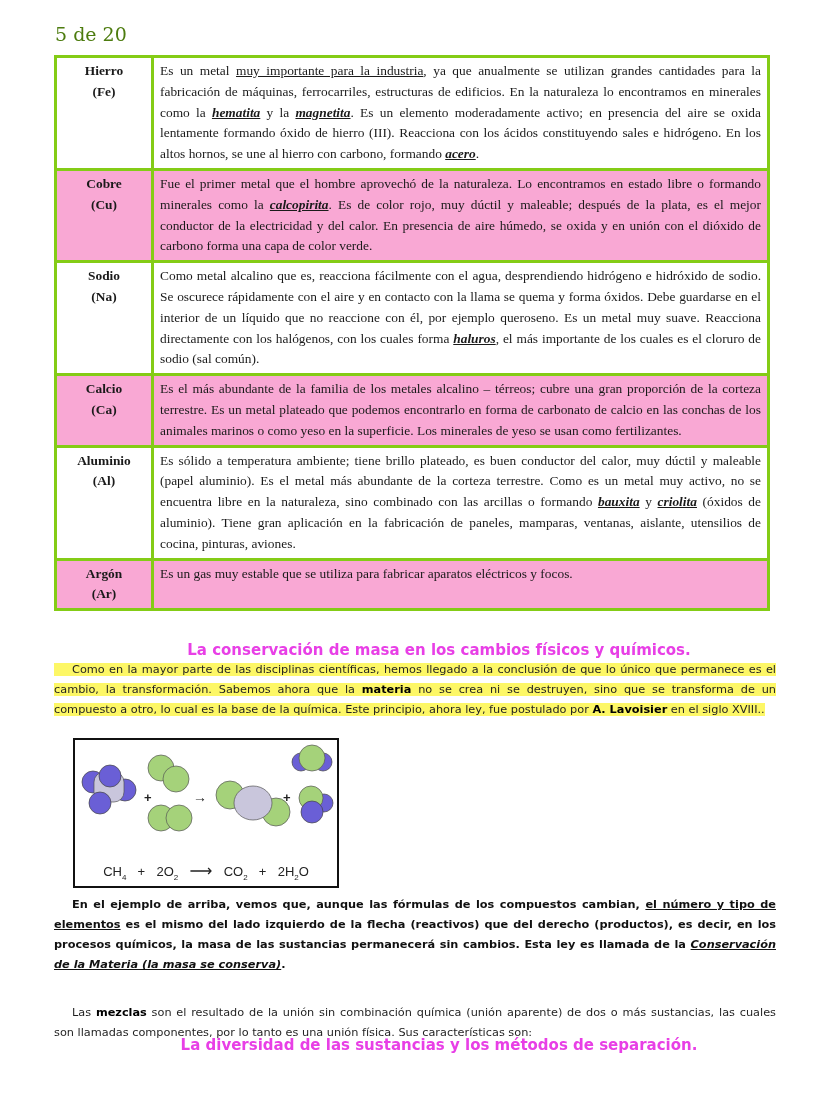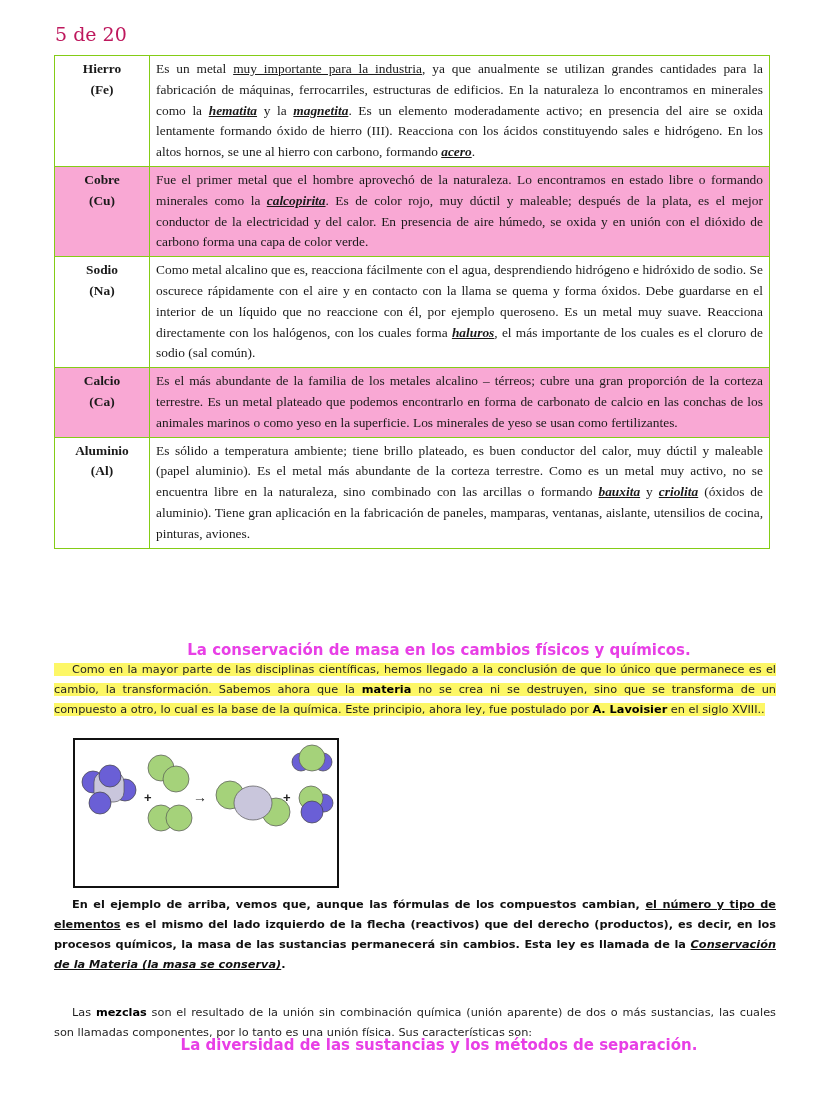--- a/index.html
+++ b/index.html
@@ -1,27 +1,27 @@
 <!DOCTYPE html>
 <html><head>
 <meta charset="utf-8">
 <style>
   html, body { margin: 0; padding: 0; background: #ffffff; }
   body { width: 828px; height: 1103px; position: relative; overflow: hidden; color: #1a1a1a; }
   .page-num {
     position: absolute; left: 55px; top: 23px;
-    font-family: "DejaVu Serif", serif; font-size: 19px; color: #be185d;
+    font-family: "DejaVu Serif", serif; font-size: 19px; color: #4d7c0f;
   }
   table.elements {
     position: absolute; left: 54px; top: 55px; width: 716px;
     border-collapse: collapse;
     font-family: "Liberation Serif", serif; font-size: 13.4px; line-height: 20.8px;
   }
   table.elements td {
-    border: 1px solid #84cc16; vertical-align: top; padding: 3px 6px 3px 6px;
+    border: 3px solid #84cc16; vertical-align: top; padding: 3px 6px 3px 6px;
   }
   table.elements td.name {
     width: 82px; text-align: center; font-weight: bold; padding-top: 3px;
   }
   table.elements td.desc { text-align: justify; margin-top: 8px; }
   tr.hl td { background: #f9a8d4; }
   .u { text-decoration: underline; }
   .ubi { text-decoration: underline; font-weight: bold; font-style: italic; }
 
   .h2 {
@@ -88,20 +88,27 @@
         </td>
         <td class="desc"><span>Es el más abundante de la familia de los metales alcalino – térreos; cubre una gran proporción de la corteza terrestre. Es un metal plateado que podemos encontrarlo en forma de carbonato de calcio en las conchas de los animales marinos o como yeso en la superficie. Los minerales de yeso se usan como fertilizantes.</span></td>
       </tr>
       <tr>
         <td class="name">
           <div>Aluminio</div>
           <div>(Al)</div>
         </td>
         <td class="desc"><span>Es sólido a temperatura ambiente; tiene brillo plateado, es buen conductor del calor, muy dúctil y maleable (papel aluminio). Es el metal más abundante de la corteza terrestre. Como es un metal muy activo, no se encuentra libre en la naturaleza, sino combinado con las arcillas o formando </span><span class="ubi">bauxita</span><span> y </span><span class="ubi">criolita</span><span> (óxidos de aluminio). Tiene gran aplicación en la fabricación de paneles, mamparas, ventanas, aislante, utensilios de cocina, pinturas, aviones.</span></td>
       </tr>
+      <tr class="hl">
+        <td class="name">
+          <div>Argón</div>
+          <div>(Ar)</div>
+        </td>
+        <td class="desc"><span>Es un gas muy estable que se utiliza para fabricar aparatos eléctricos y focos.</span></td>
+      </tr>
     </tbody>
 </table>
 
 <div class="h2" style="top:641px;">La conservación de masa en los cambios físicos y químicos.</div>
 
 <div class="para" style="top:660px;">
   <span class="hlbg" id="cons-intro"><span class="indent"></span><span>Como en la mayor parte de las disciplinas científicas, hemos llegado a la conclusión de que lo único que permanece es el cambio, la transformación. Sabemos ahora que la </span><span style="font-weight: bold; color: rgb(0, 0, 0);">materia</span><span> no se crea ni se destruyen, sino que se transforma de un compuesto a otro, lo cual es la base de la química. Este principio, ahora ley, fue postulado por </span><span style="font-weight: bold; color: rgb(0, 0, 0);">A. Lavoisier</span><span> en el siglo XVIII..</span></span>
 </div>
 
 <div class="figure">
@@ -140,19 +147,28 @@
       <circle cx="248" cy="22" r="9" fill="#6a5fd6" stroke="#444" stroke-width="0.7"></circle>
       <circle cx="237" cy="18" r="13" fill="#a5d27a" stroke="#555" stroke-width="0.7"></circle>
     </g>
 
     <g>
       <circle cx="249" cy="63" r="9" fill="#6a5fd6" stroke="#444" stroke-width="0.7"></circle>
       <circle cx="236" cy="58" r="12" fill="#a5d27a" stroke="#555" stroke-width="0.7"></circle>
       <circle cx="237" cy="72" r="11" fill="#6a5fd6" stroke="#444" stroke-width="0.7"></circle>
     </g>
   </svg>
+  <div class="equation">
+    <span>CH</span><sub>4</sub>
+    &nbsp;<span>+</span>&nbsp;
+    <span>2O</span><sub>2</sub>
+    &nbsp;<span style="font-size:16px;">⟶</span>&nbsp;
+    <span>CO</span><sub>2</sub>
+    &nbsp;<span>+</span>&nbsp;
+    <span>2H</span><sub>2</sub><span>O</span>
+  </div>
 </div>
 
 <div class="para boldp" style="top:895px;" id="cons-expl"><span class="indent"></span><span>En el ejemplo de arriba, vemos que, aunque las fórmulas de los compuestos cambian, </span><span class="u">el número y tipo de elementos</span><span> es el mismo del lado izquierdo de la flecha (reactivos) que del derecho (productos), es decir, en los procesos químicos, la masa de las sustancias permanecerá sin cambios. Esta ley es llamada de la </span><span class="ui">Conservación de la Materia (la masa se conserva)</span><span>.</span></div>
 
 <div class="h2" style="top:1036px;">La diversidad de las sustancias y los métodos de separación.</div>
 
 <div class="para" style="top:1003px;" id="div-intro"><span class="indent"></span><span>Las </span><span style="font-weight: bold; color: rgb(0, 0, 0);">mezclas</span><span> son el resultado de la unión sin combinación química (unión aparente) de dos o más sustancias, las cuales son llamadas componentes, por lo tanto es una unión física. Sus características son:</span></div>
 
 </body></html>

